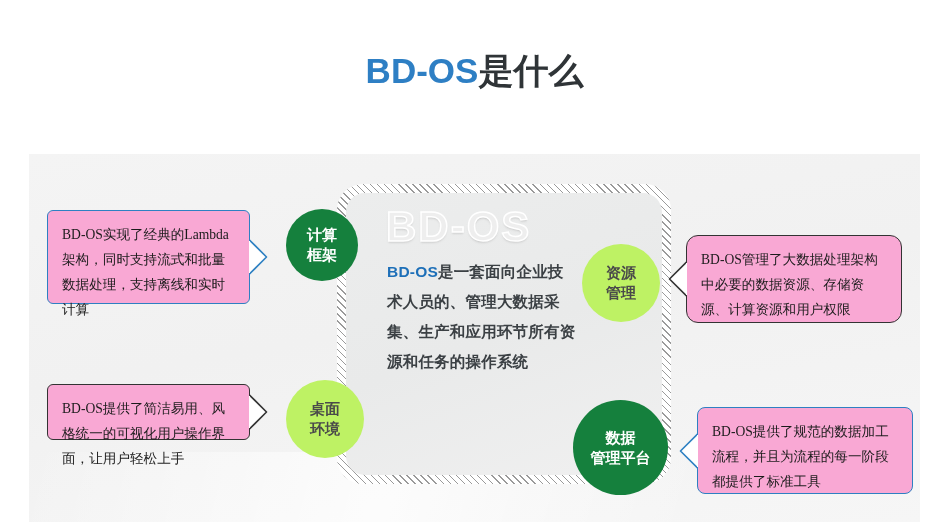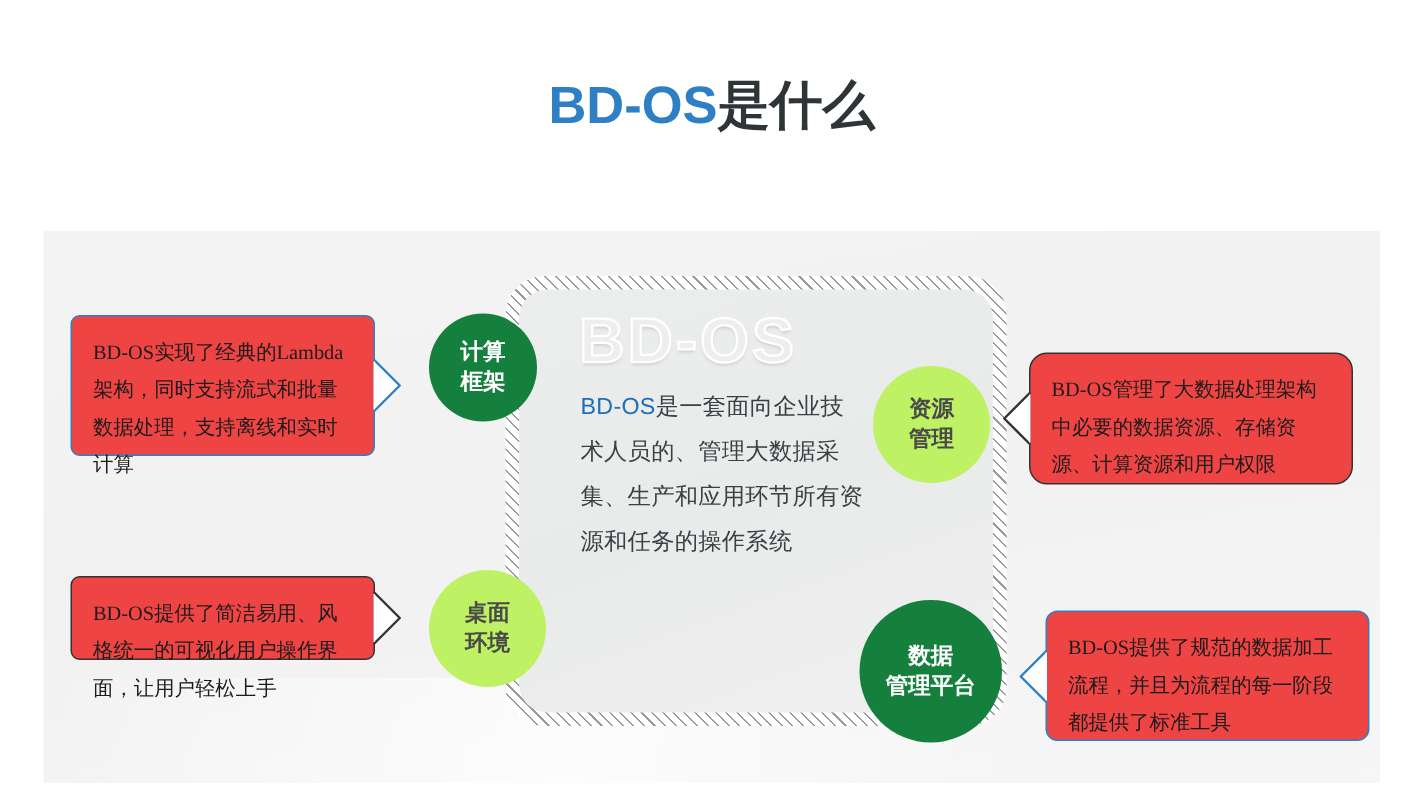--- a/index.html
+++ b/index.html
@@ -57,21 +57,21 @@
     font-size:42px;font-weight:bold;letter-spacing:2px;
     color:#eeeeee;
     -webkit-text-stroke:1.5px #ffffff;
     text-shadow:0 1px 0 #cfcfcf, 0 2px 2px rgba(160,160,160,.35);
     user-select:none;
   }
 
   
   .center-text{
     position:absolute;left:387px;top:225px;width:190px;
-    font-size:15.5px;font-weight:normal;line-height:30px;
+    font-size:15.5px;font-weight:bold;line-height:30px;
     color:#3b4044;
     letter-spacing:.2px;
   }
   .center-text .hl{color:#1d6fb8;}
 
   
   .circle{
     position:absolute;border-radius:50%;
     display:flex;align-items:center;justify-content:center;
     text-align:center;font-weight:bold;line-height:20px;
@@ -83,21 +83,21 @@
 
   #circle-compute{left:286px;top:177px;width:72px;height:72px;}
   #circle-desktop{left:286px;top:348px;width:78px;height:78px;}
   #circle-resource{left:582px;top:212px;width:78px;height:78px;}
   #circle-data{left:573px;top:368px;width:95px;height:95px;font-size:15px;text-align:center;}
 
   
   .callout{
     position:absolute;box-sizing:border-box;
     border:1.6px solid #333;border-radius:6px;
-    background:#ef4444;
+    background:#f9a8d4;
     font-family:"Liberation Serif","DejaVu Serif",serif;
     font-size:13.6px;line-height:25px;color:#1b1b1b;
     padding:11px 14px;
   }
   .callout.blue{border-color:#2e80c2;}
   
   .beak-r{
     position:absolute;right:-19px;top:50%;transform:translateY(-50%);
     width:19px;height:36px;
   }

